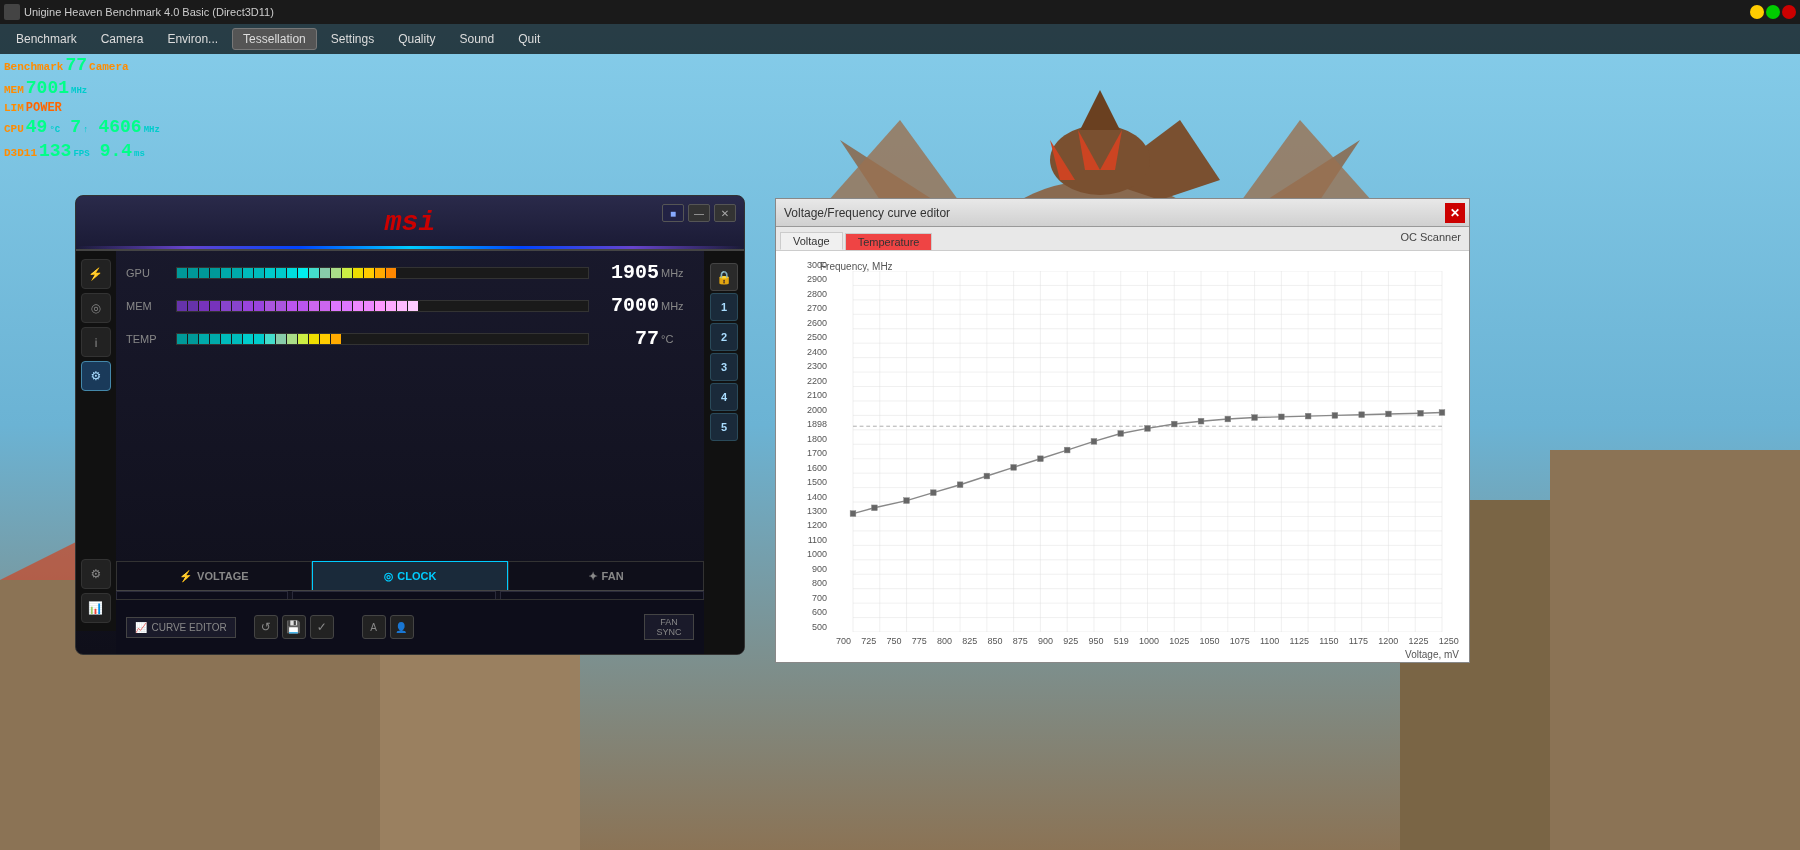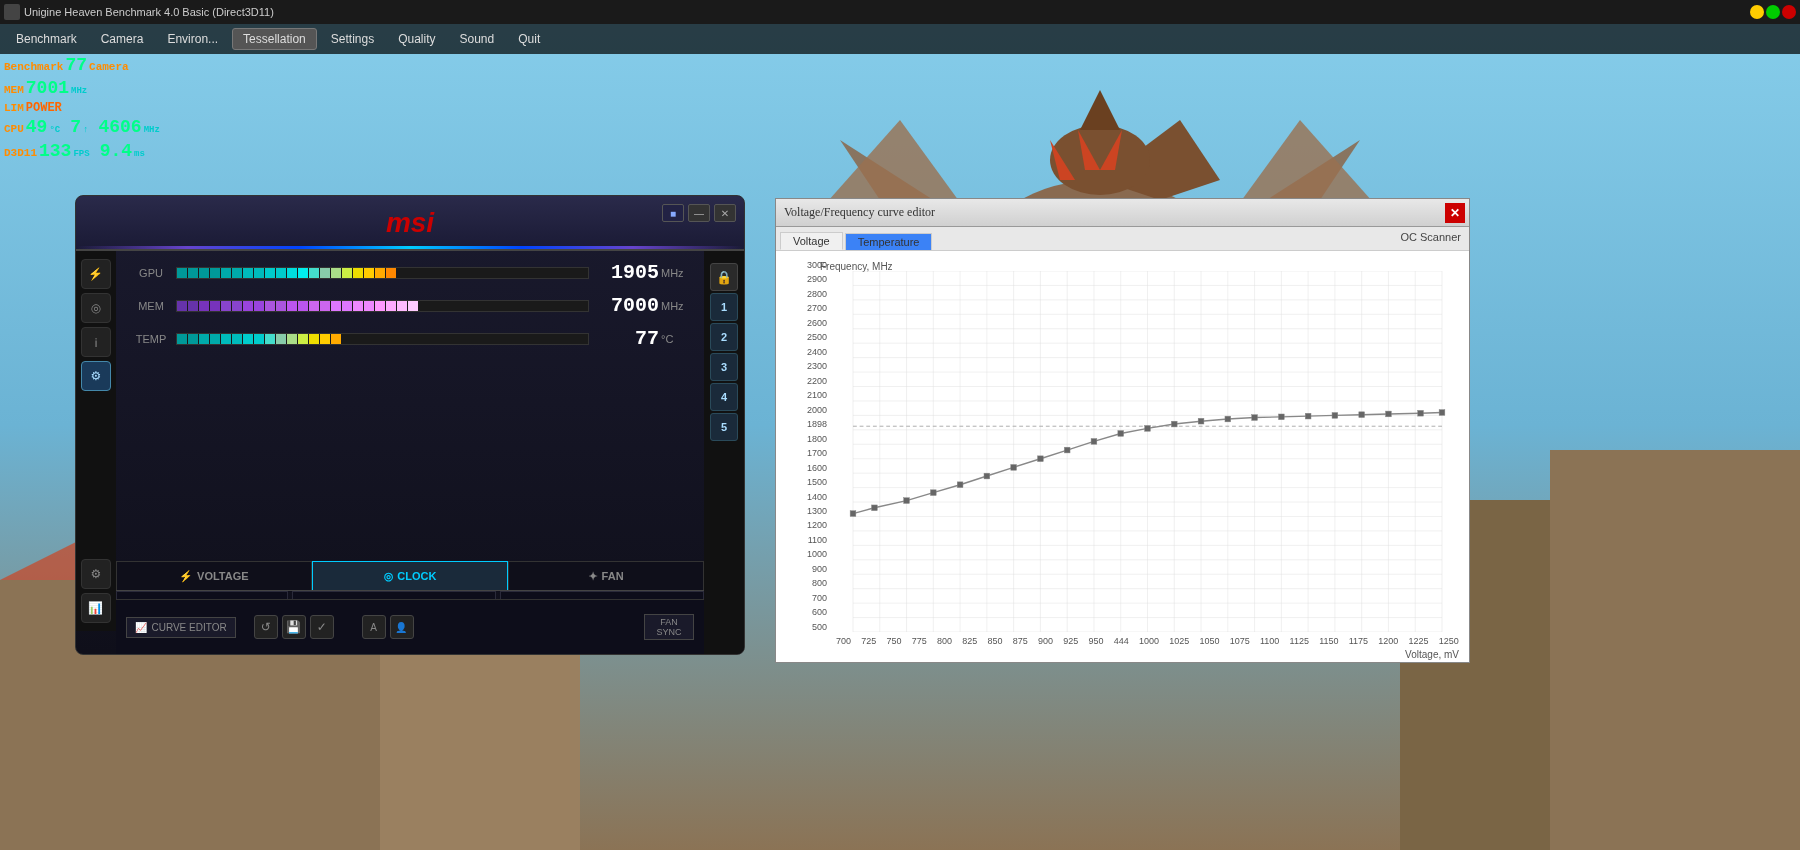--- a/index.html
+++ b/index.html
@@ -128,21 +128,21 @@
       justify-content: center;
       position: relative;
       border-bottom: 2px solid #444;
     }
 
     .msi-logo {
       font-style: italic;
       font-size: 28px;
       color: #cc0000;
       font-weight: bold;
-      font-family: Liberation Sans, sans-serif;
+      font-family: Liberation Mono, monospace;
     }
 
     .msi-header-btn {
       position: absolute;
       right: 8px;
       top: 8px;
       display: flex;
       gap: 4px;
     }
 
@@ -209,21 +209,20 @@
       display: flex;
       align-items: center;
       margin-bottom: 10px;
     }
 
     .meter-label {
       width: 50px;
       color: #888;
       font-size: 11px;
       font-family: Arial;
-      text-align: center;
     }
 
     .meter-bar-container {
       flex: 1;
       height: 12px;
       background: #1a1a1a;
       border: 1px solid #333;
       position: relative;
       overflow: hidden;
     }
@@ -426,21 +425,20 @@
       display: flex;
       align-items: center;
       padding: 0 8px;
       position: relative;
     }
 
     .vf-title-text {
       font-size: 12px;
       color: #333;
       font-weight: normal;
-      font-family: Liberation Serif, serif;
     }
 
     .vf-close {
       position: absolute;
       right: 4px;
       top: 4px;
       width: 20px;
       height: 20px;
       background: #cc0000;
       color: white;
@@ -462,21 +460,21 @@
       position: relative;
     }
 
     .vf-tab {
       padding: 2px 12px;
       font-size: 11px;
       color: #333;
       cursor: pointer;
       border: 1px solid #ccc;
       border-bottom: none;
-      background: #3b82f6;
+      background: #ef4444;
       margin-right: 2px;
     }
 
     .vf-tab.active {
       background: #f0f0f0;
       border-bottom: 1px solid #f0f0f0;
     }
 
     .vf-oc-scanner {
       position: absolute;
@@ -989,21 +987,21 @@
       <span class="vf-x-label">725</span>
       <span class="vf-x-label">750</span>
       <span class="vf-x-label">775</span>
       <span class="vf-x-label">800</span>
       <span class="vf-x-label">825</span>
       <span class="vf-x-label">850</span>
       <span class="vf-x-label">875</span>
       <span class="vf-x-label">900</span>
       <span class="vf-x-label">925</span>
       <span class="vf-x-label">950</span>
-      <span class="vf-x-label">444</span>
+      <span class="vf-x-label">519</span>
       <span class="vf-x-label">1000</span>
       <span class="vf-x-label">1025</span>
       <span class="vf-x-label">1050</span>
       <span class="vf-x-label">1075</span>
       <span class="vf-x-label">1100</span>
       <span class="vf-x-label">1125</span>
       <span class="vf-x-label">1150</span>
       <span class="vf-x-label">1175</span>
       <span class="vf-x-label">1200</span>
       <span class="vf-x-label">1225</span>

